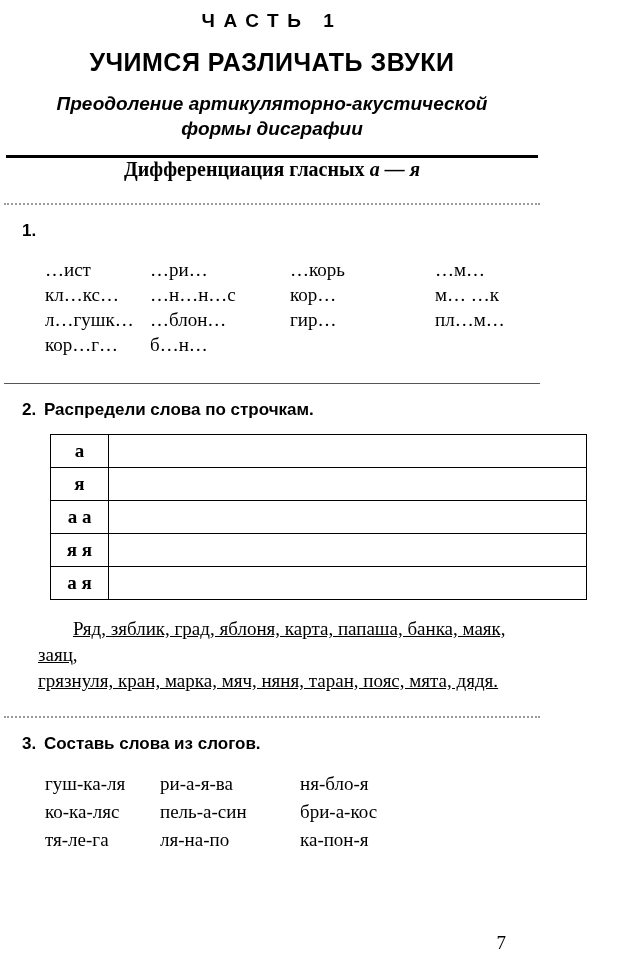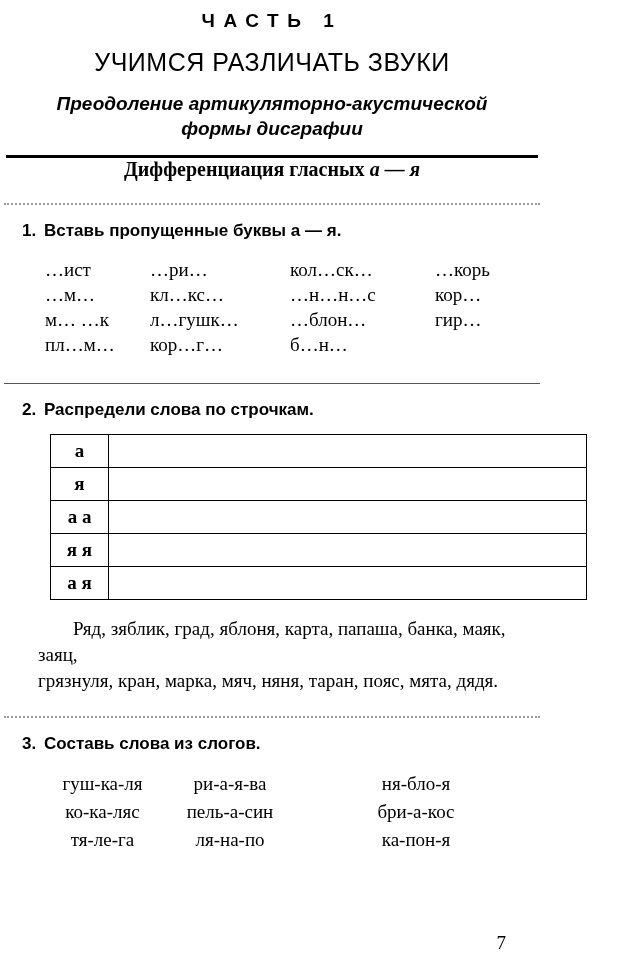--- a/index.html
+++ b/index.html
@@ -13,21 +13,21 @@
   }
   .page { position:relative; width:544px; height:970px; }
 
   
   .header { text-align:center; padding-top:10px; }
   .part-title {
     font-size:19px; font-weight:bold; letter-spacing:0.45em;
     margin:0 0 8px 0;
   }
   .main-title {
-    font-size:25px; font-weight:normal; letter-spacing:0.02em;
+    font-size:25px; font-weight:bold; letter-spacing:0.02em;
     margin:16px 0 10px 0;
   }
   .subtitle {
     font-size:19px; font-weight:bold; font-style:italic;
     line-height:25px; margin:14px;
   }
   .header-rule {
     border:none; border-top:3px solid #000;
     margin:10px 6px 0 6px;
   }
@@ -80,30 +80,31 @@
     font-family:"Liberation Serif", serif;
     font-size:19px; font-weight:bold;
     text-align:center; vertical-align:middle;
   }
   .sort-table td.label-cell { width:55px; }
 
   .word-list {
     font-family:"Liberation Serif", serif;
     font-size:19px; line-height:26px;
     margin:16px 30px 0 38px;
+    text-decoration:underline;
   }
   .word-list .line1 { text-indent:35px; }
 
   
   .ex3-grid {
     display:grid;
     grid-template-columns:115px 140px auto;
     margin:16px 12px 0 45px;
     font-family:"Liberation Serif", serif;
-    font-size:19px; line-height:28px;text-align:center;
+    font-size:19px; line-height:28px;
   }
 
   
   .page-number {
     position:absolute; right:38px; bottom:16px;
     font-family:"Liberation Serif", serif;
     font-size:19px;
   }
 </style>
 </head>
@@ -122,27 +123,25 @@
   <hr class="header-rule">
 
   <div class="section-heading">
     <span>Дифференциация гласных </span><span class="var">а — я</span>
   </div>
 
   <hr class="dashed-sep">
 
   <div class="instruction">
     <span class="num">1.</span>
-    <span>Вставь пропущенные буквы а — я.</span>
   </div>
 
   <div class="ex1-grid">
     <span>…ист</span>
     <span>…ри…</span>
-    <span>кол…ск…</span>
     <span>…корь</span>
     <span>…м…</span>
     <span>кл…кс…</span>
     <span>…н…н…с</span>
     <span>кор…</span>
     <span>м… …к</span>
     <span>л…гушк…</span>
     <span>…блон…</span>
     <span>гир…</span>
     <span>пл…м…</span>

